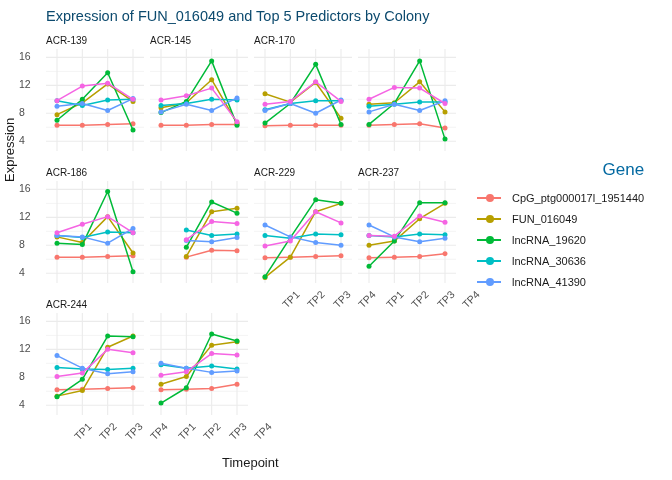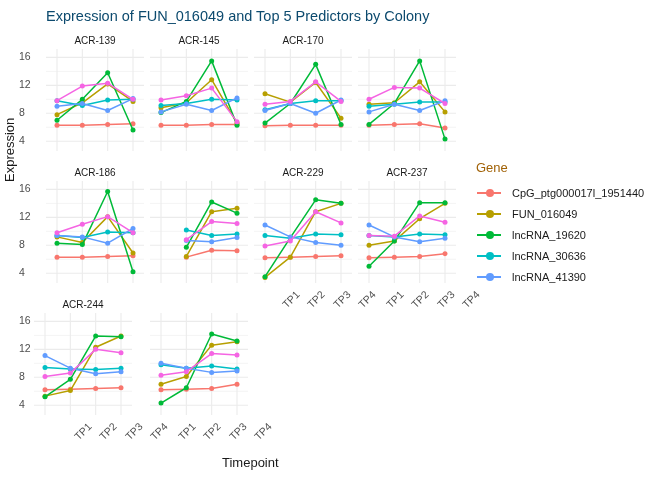--- a/index.html
+++ b/index.html
@@ -42,21 +42,20 @@
   .facet {
     position: absolute;
     box-sizing: border-box;
   }
   .facet-strip {
     position: absolute;
     left: 0; top: 0;
     width: 100%; height: 15px;
     font-size: 10px;
     color: #1a1a1a;
-    text-align: center;
     line-height: 15px;
     white-space: nowrap;
   }
   .panel {
     position: absolute;
     left: 0; top: 16px;
     width: 100%;
     height: 102px;
     background: #ffffff;
     overflow: visible;
@@ -78,22 +77,22 @@
     color: #4d4d4d;
     white-space: nowrap;
     transform: rotate(-45deg);
     transform-origin: right top;
     text-align: right;
   }
 
   
   .legend { position: absolute; left: 476px; top: 160px; }
   .legend-title {
-    font-size: 13px; color: #a16207;
-    margin: 0 0 7px 0; white-space: nowrap;
+    font-size: 17px; color: #0369a1;
+    margin: 0 0 7px 0; white-space: nowrap; text-align: right;
   }
   .legend-row {
     display: flex; align-items: center;
     height: 21px;
   }
   .legend-key {
     width: 26px; height: 18px;
     position: relative;
     flex: 0 0 26px;
   }
@@ -491,21 +490,21 @@
             <circle cx="61.67" cy="60.78" r="2.5" fill="#619CFF"></circle>
             <circle cx="87.00" cy="57.29" r="2.5" fill="#619CFF"></circle>
             <polyline points="11.00,54.49 36.33,55.19 61.67,34.93 87.00,41.22" fill="none" stroke="#F564E3" stroke-width="1.5" stroke-linejoin="round" stroke-linecap="round"></polyline>
             <circle cx="11.00" cy="54.49" r="2.5" fill="#F564E3"></circle>
             <circle cx="36.33" cy="55.19" r="2.5" fill="#F564E3"></circle>
             <circle cx="61.67" cy="34.93" r="2.5" fill="#F564E3"></circle>
             <circle cx="87.00" cy="41.22" r="2.5" fill="#F564E3"></circle>
           </svg>
         </div>
       </div>
-      <div class="facet" style="left: 34px; top: 297px; width: 98px; height: 118px;">
+      <div class="facet" style="left: 46px; top: 297px; width: 98px; height: 118px;">
         <div class="facet-strip">ACR-244</div>
         <div class="panel">
           <svg width="98" height="102">
             <line x1="0" x2="98" y1="92.21917808219177" y2="92.21917808219177" stroke="#ebebeb" stroke-width="1.1"></line>
             <line x1="0" x2="98" y1="64.27397260273972" y2="64.27397260273972" stroke="#ebebeb" stroke-width="1.1"></line>
             <line x1="0" x2="98" y1="36.328767123287676" y2="36.328767123287676" stroke="#ebebeb" stroke-width="1.1"></line>
             <line x1="0" x2="98" y1="8.38356164383562" y2="8.38356164383562" stroke="#ebebeb" stroke-width="1.1"></line>
             <line x1="0" x2="98" y1="78.24657534246575" y2="78.24657534246575" stroke="#f3f3f3" stroke-width="0.9"></line>
             <line x1="0" x2="98" y1="50.3013698630137" y2="50.3013698630137" stroke="#f3f3f3" stroke-width="0.9"></line>
             <line x1="0" x2="98" y1="22.356164383561648" y2="22.356164383561648" stroke="#f3f3f3" stroke-width="0.9"></line>

